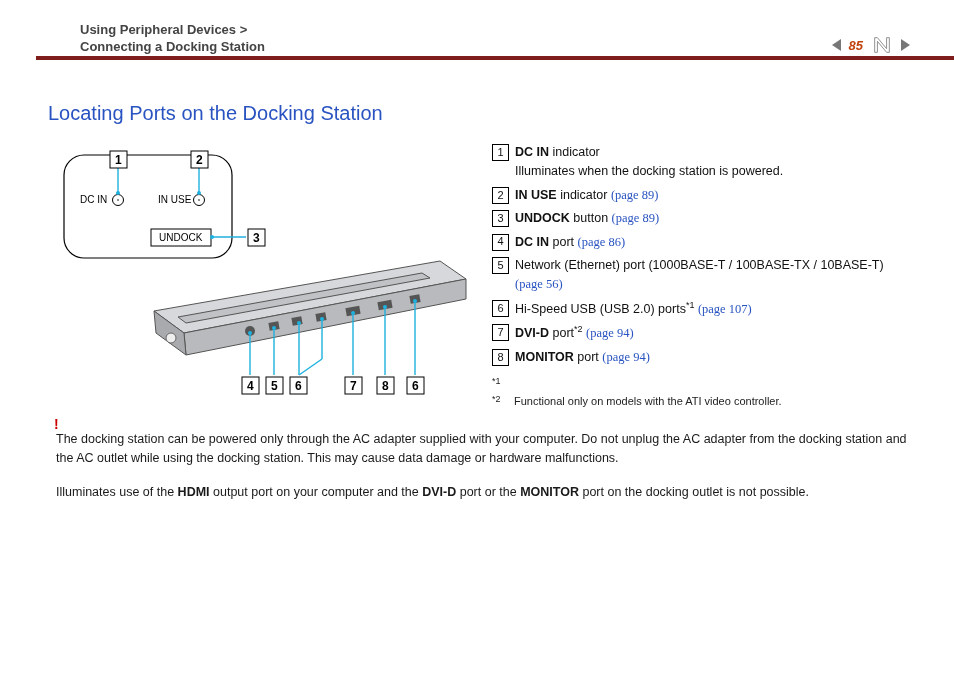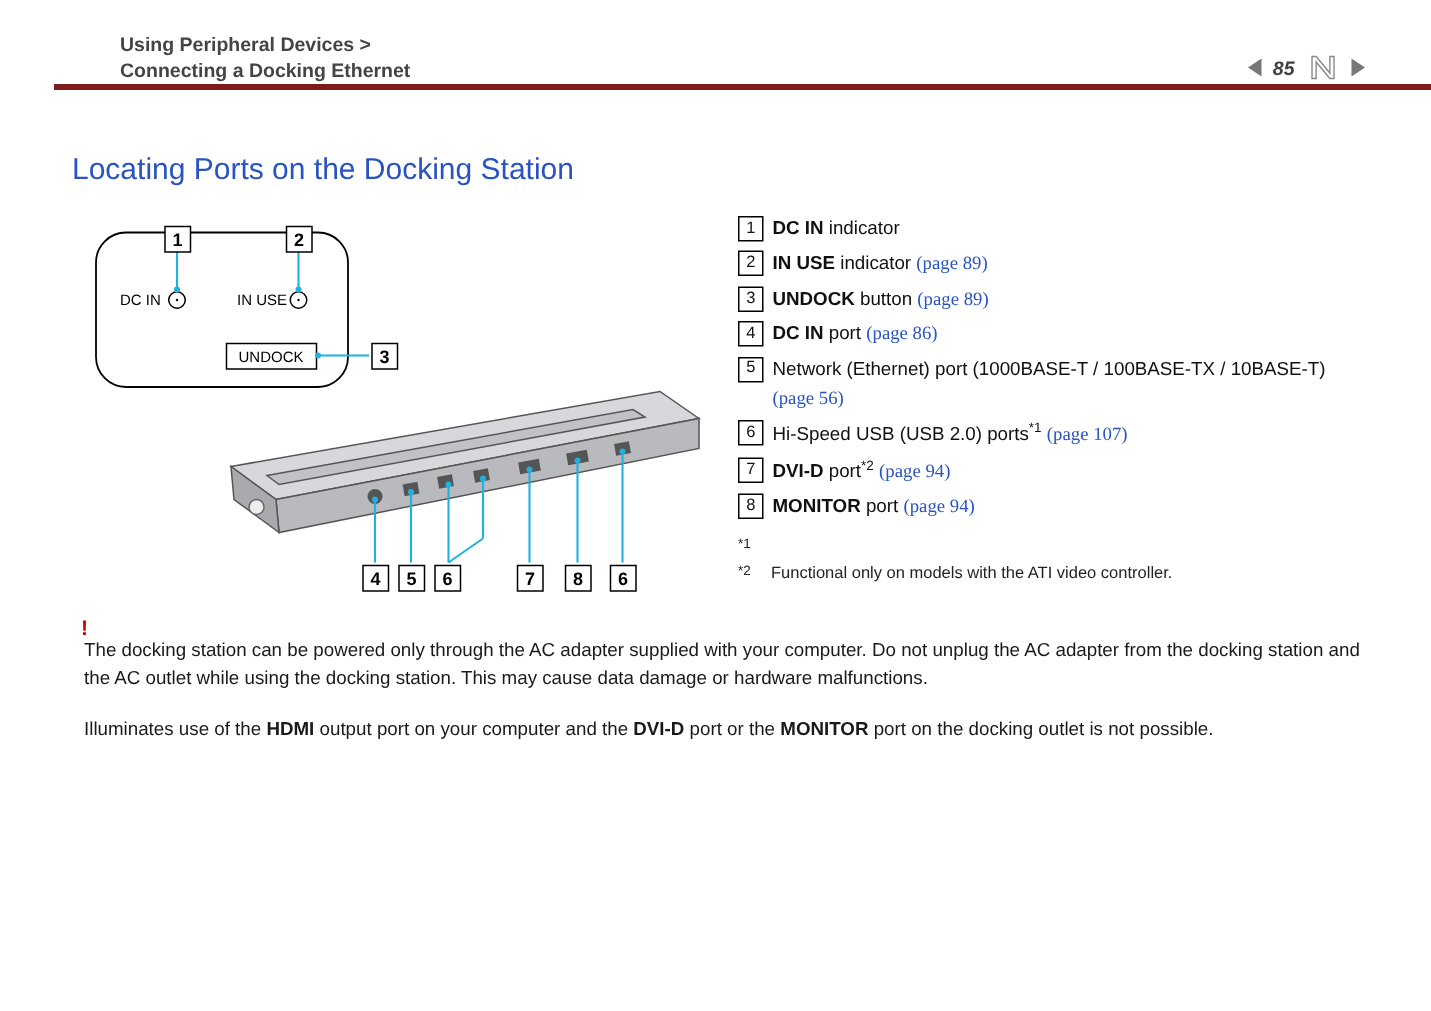--- a/index.html
+++ b/index.html
@@ -42,21 +42,21 @@
     width: 0; height: 0;
     border-top: 6px solid transparent;
     border-bottom: 6px solid transparent;
   }
   .tri-left  { border-right: 9px solid #777; }
   .tri-right { border-left: 9px solid #777; }
   .pagenum {
     font-size: 13px;
     font-weight: 700;
     font-style: italic;
-    color: #404040;
+    color: #c2410c;
   }
   .n-outline {
     position: relative;
     width: 22px; height: 22px;
   }
   .n-outline svg { width: 22px; height: 22px; display: block; }
 
   .title {
     color: #2853c0;
     font-size: 20px;
@@ -139,21 +139,21 @@
   .notice2 { margin-top: 14px; }
 </style>
 </head>
 <body>
 
 <div class="page">
 
   <div class="header">
     <div class="crumb">
       <div>Using Peripheral Devices &gt;</div>
-      <div>Connecting a Docking Ethernet</div>
+      <div>Connecting a Docking Station</div>
     </div>
     <div class="pagenum-wrap">
       <div class="tri tri-left"></div>
       <div class="pagenum">85</div>
       <div class="n-outline">
         <svg viewBox="0 0 24 24">
             <path d="M4 20 L4 4 L7 4 L17 16 L17 4 L20 4 L20 20 L17 20 L7 8 L7 20 Z" fill="none" stroke="#888" stroke-width="1"></path>
           </svg>
       </div>
       <div class="tri tri-right"></div>
@@ -253,20 +253,21 @@
             <text class="cbox" x="356" y="247">6</text>
         </g>
       </svg>
     </div>
 
     <div class="legend">
       <div class="row">
         <span class="num">1</span>
         <span class="txt">
           <b>DC IN</b><span> indicator</span><br>
+          <span>Illuminates when the docking station is powered.</span>
         </span>
       </div>
       <div class="row">
         <span class="num">2</span>
         <span class="txt">
           <b>IN USE</b><span> indicator </span><a class="link">(page 89)</a>
         </span>
       </div>
       <div class="row">
         <span class="num">3</span>

